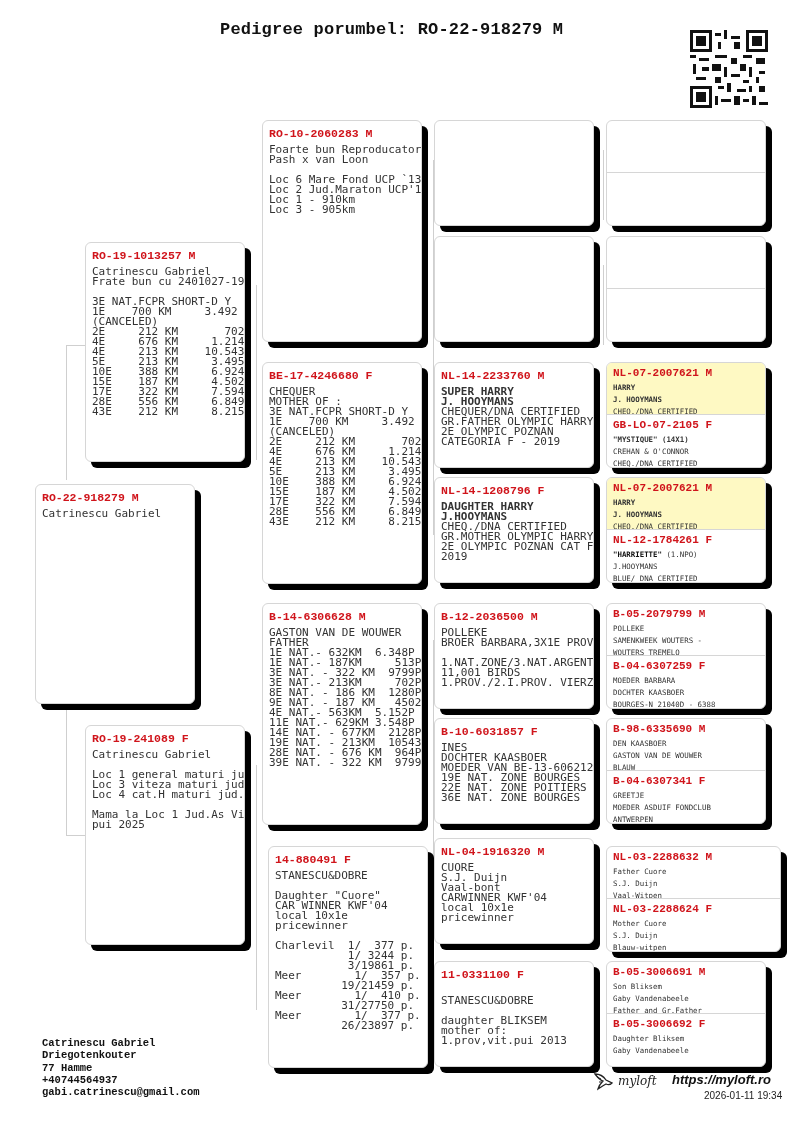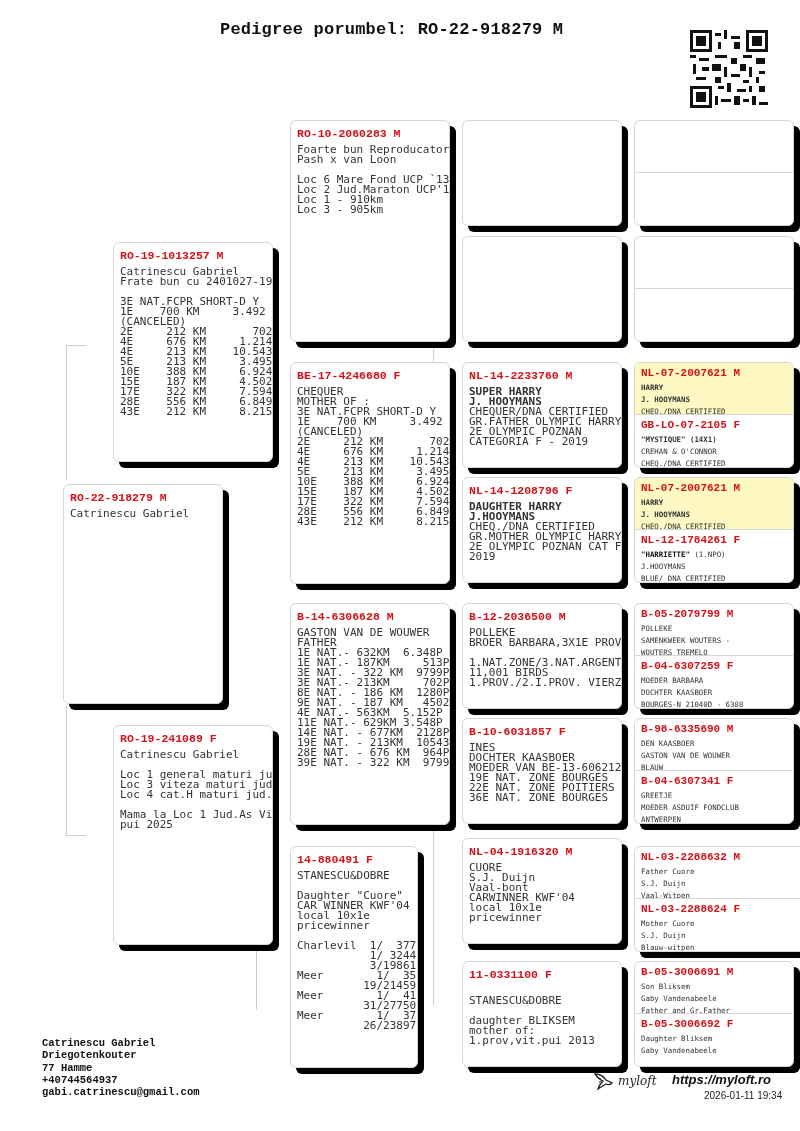--- a/index.html
+++ b/index.html
@@ -1,19 +1,19 @@
 <!DOCTYPE html>
 <html><head>
 <meta charset="utf-8">
 <style>
   html, body { margin:0; padding:0; background:#ffffff; }
   body { width:800px; height:1131px; position:relative; overflow:hidden; font-family:"DejaVu Sans Mono", monospace; color:#222; }
   .title { position:absolute; left:220px; top:20px; font-family:"Liberation Mono", monospace; font-weight:bold; font-size:17px; color:#111; letter-spacing:0.2px; }
   .qr { position:absolute; left:690px; top:30px; width:78px; height:78px; }
-  .card { position:absolute; background:#fff; border:1.5px solid #d6d6d6; border-radius:6px; box-shadow:6px 6px 0 #000; overflow:hidden; box-sizing:border-box;margin-left:28px; }
+  .card { position:absolute; background:#fff; border:1.5px solid #d6d6d6; border-radius:6px; box-shadow:6px 6px 0 #000; overflow:hidden; box-sizing:border-box; }
   .card .ring { font-family:"Liberation Mono", monospace; font-weight:bold; color:#d0141b; font-size:11.5px; padding:6px 0 0 6px; white-space:nowrap; }
   .card .body { font-size:11px; line-height:10px; padding:5px 6px 0 6px; white-space:pre; color:#333; }
   .half { position:absolute; left:0; right:0; overflow:hidden; }
   .half.top { top:0; height:50%; border-bottom:1.5px solid #d6d6d6; box-sizing:border-box; }
   .half.bot { bottom:0; height:50%; }
   .half.pink { background:#fef9c3; }
   .half .ring { font-size:11px; padding:4px 0 0 6px; }
   .half .body { font-size:7.4px; line-height:12px; padding:3px 6px 0 6px; }
   .b { font-weight:bold; color:#111; }
   .line { position:absolute; background:#cfcfcf; }
@@ -159,21 +159,21 @@
 3E NAT.- 213KM     702P
 8E NAT. - 186 KM  1280P
 9E NAT. - 187 KM   4502P
 4E NAT.- 563KM  5.152P
 11E NAT.- 629KM 3.548P
 14E NAT. - 677KM  2128P
 19E NAT. - 213KM  10543P
 28E NAT. - 676 KM  964P
 39E NAT. - 322 KM  9799P</div>
 </div>
-<div class="card" style="left:262px;top:846px;width:128px;height:222px">
+<div class="card" style="left:268px;top:846px;width:160px;height:222px">
   <div class="ring">14-880491 F</div>
   <div class="body">STANESCU&amp;DOBRE
 
 Daughter "Cuore"
 CAR WINNER KWF'04
 local 10x1e
 pricewinner
 
 Charlevil  1/  377 p.
            1/ 3244 p.

